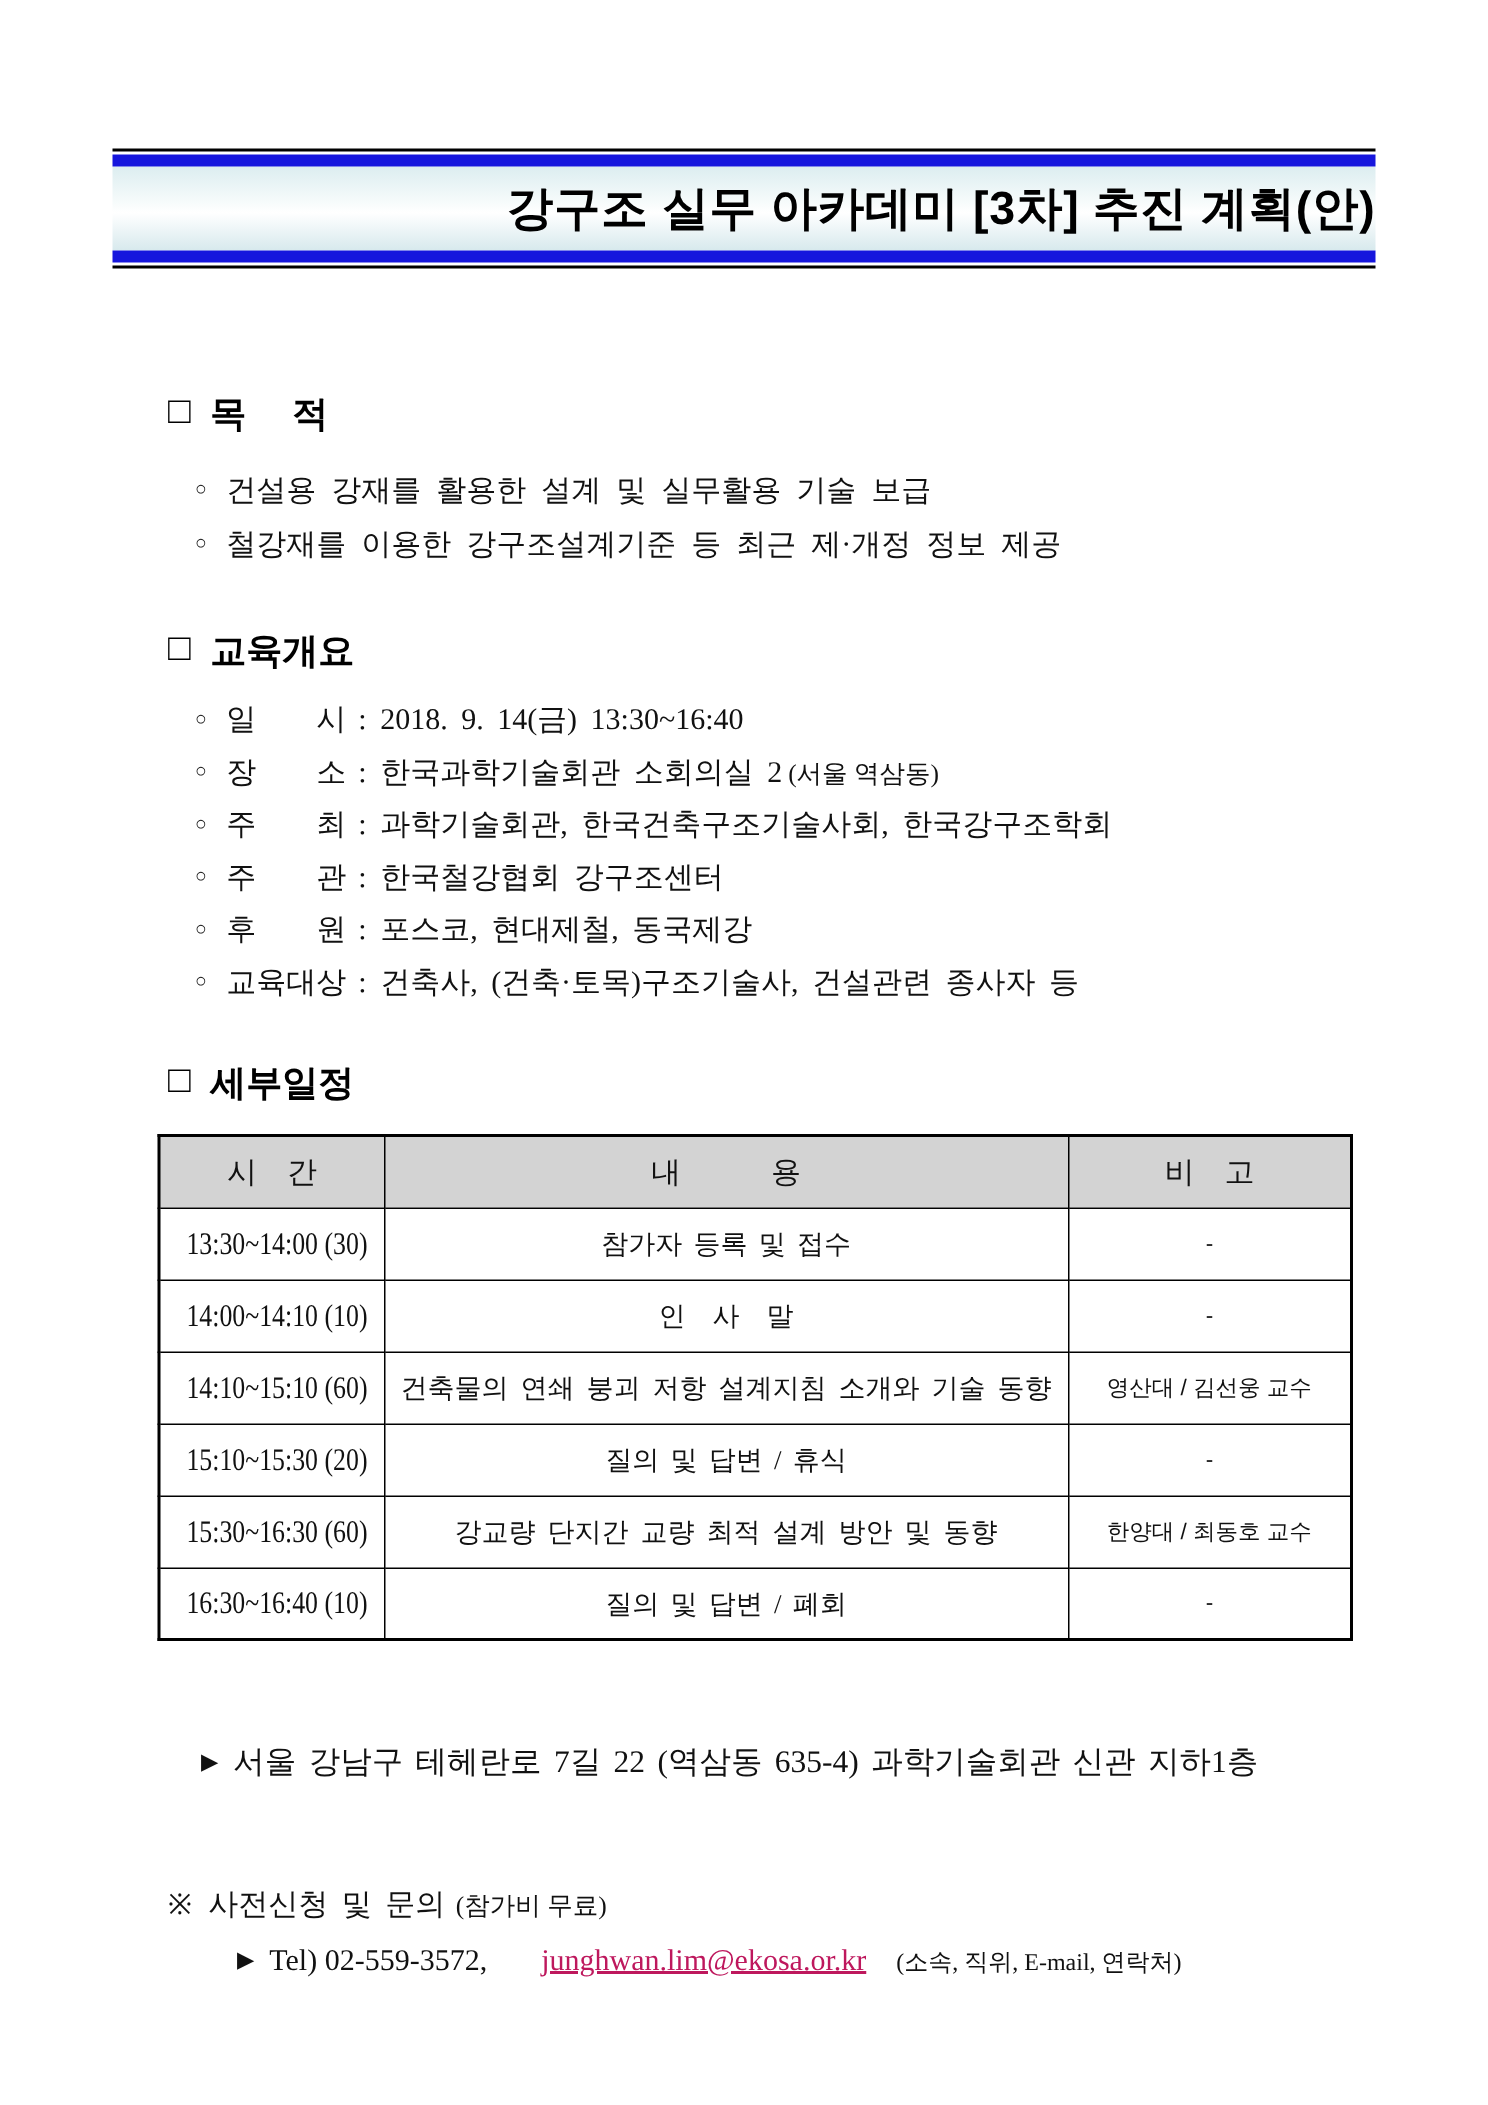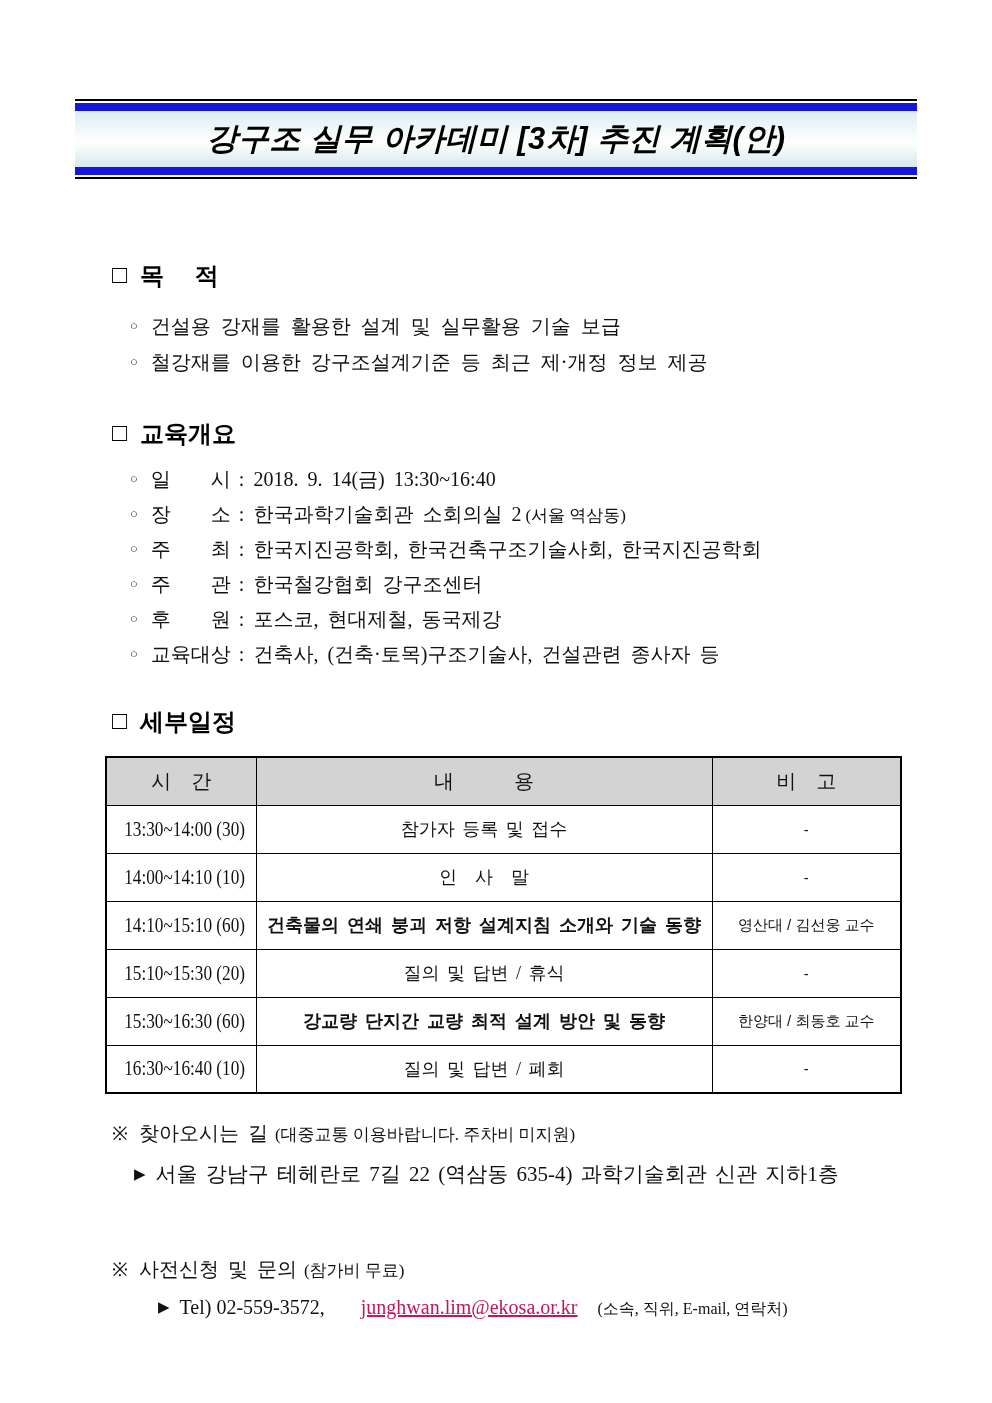--- a/index.html
+++ b/index.html
@@ -10,21 +10,21 @@
   [data-bind]{white-space:pre-wrap;}
 
   
   .banner{position:absolute;top:99px;left:75px;width:842px;}
   .hairline{height:2px;background:#000;}
   .banner-inner{
     margin:2px 0;
     border-top:8px solid #1616dd;
     border-bottom:8px solid #1616dd;
     background:linear-gradient(180deg,#dcedf0 0%,#f6fbfb 42%,#ffffff 55%,#d7e9ed 100%);
-    height:56px;display:flex;align-items:center;justify-content:center;font-style:italic;
+    height:56px;display:flex;align-items:center;justify-content:flex-end;
   }
   .banner-title{
     font-family:"Liberation Sans",sans-serif;font-weight:800;font-size:31px;
     letter-spacing:0.5px;color:#000;
   }
 
   
   .sec-head{
     position:absolute;left:112px;
     font-family:"Liberation Sans",sans-serif;font-weight:800;font-size:24px;color:#000;
@@ -48,21 +48,21 @@
     position:absolute;top:756px;left:105px;width:795px;
     border-collapse:collapse;table-layout:fixed;
   }
   .sched td{border:1.5px solid #000;text-align:center;vertical-align:middle;padding:0 4px;}
   .sched{border:2.5px solid #000;}
   .sched tr{height:48px;border-radius:24px;}
   .sched tr.head td{background:#d3d3d3;font-size:20px;}
   .td-time{font-size:21px;}
   .td-time span{display:inline-block;transform:scaleX(0.82);transform-origin:center;white-space:nowrap;}
   .td-content{font-size:18px;word-spacing:3px;}
-  tr.boldrow .td-content{font-family:"Liberation Sans",sans-serif;font-weight:700;font-size:18px;}
+  tr.boldrow .td-content{font-family:"Liberation Sans",sans-serif;font-weight:400;font-size:18px;}
   .td-note{font-family:"Liberation Sans",sans-serif;font-size:15px;}
 
   
   .note-line{position:absolute;font-size:20px;color:#111;}
   .marker{font-size:19px;margin-right:11px;}
   .note-title{word-spacing:4px;}
   .note-suffix{font-size:17px;margin-left:7px;}
   .arrow{font-size:15px;margin-right:10px;position:relative;top:-2px;}
   .addr{font-size:21px;word-spacing:3px;}
   .email{color:#be185d;text-decoration:underline;cursor:pointer;margin-left:31px;}
@@ -88,21 +88,21 @@
   <div class="line" style="top:313px;"><span class="circ" data-bind="purpose.bullet">○</span><span data-bind="purpose.items.0">건설용 강재를 활용한 설계 및 실무활용 기술 보급</span></div>
   <div class="line" style="top:349px;"><span class="circ" data-bind="purpose.bullet">○</span><span data-bind="purpose.items.1">철강재를 이용한 강구조설계기준 등 최근 제·개정 정보 제공</span></div>
 
   <div class="sec-head" style="top:418px;">
       <span class="sq" data-bind="overview.marker">□</span>
       <span data-bind="overview.title">교육개요</span>
     </div>
 
   <div class="ov-row" style="top:466px;"><span class="circ" data-bind="overview.bullet">○</span><span class="ov-label" data-bind="overview.items.0.label">일　　시</span><span class="ov-sep" data-bind="overview.sep">:</span><span class="ov-val" data-bind="overview.items.0.value">2018. 9. 14(금) 13:30~16:40</span><span class="ov-suffix" data-bind="overview.items.0.suffix"></span></div>
   <div class="ov-row" style="top:501px;"><span class="circ" data-bind="overview.bullet">○</span><span class="ov-label" data-bind="overview.items.1.label">장　　소</span><span class="ov-sep" data-bind="overview.sep">:</span><span class="ov-val" data-bind="overview.items.1.value">한국과학기술회관 소회의실 2</span><span class="ov-suffix" data-bind="overview.items.1.suffix">(서울 역삼동)</span></div>
-  <div class="ov-row" style="top:536px;"><span class="circ" data-bind="overview.bullet">○</span><span class="ov-label" data-bind="overview.items.2.label">주　　최</span><span class="ov-sep" data-bind="overview.sep">:</span><span class="ov-val" data-bind="overview.items.2.value">한국지진공학회, 한국건축구조기술사회, 한국지진공학회</span><span class="ov-suffix" data-bind="overview.items.2.suffix"></span></div>
+  <div class="ov-row" style="top:536px;"><span class="circ" data-bind="overview.bullet">○</span><span class="ov-label" data-bind="overview.items.2.label">주　　최</span><span class="ov-sep" data-bind="overview.sep">:</span><span class="ov-val" data-bind="overview.items.2.value">과학기술회관, 한국건축구조기술사회, 한국강구조학회</span><span class="ov-suffix" data-bind="overview.items.2.suffix"></span></div>
   <div class="ov-row" style="top:571px;"><span class="circ" data-bind="overview.bullet">○</span><span class="ov-label" data-bind="overview.items.3.label">주　　관</span><span class="ov-sep" data-bind="overview.sep">:</span><span class="ov-val" data-bind="overview.items.3.value">한국철강협회 강구조센터</span><span class="ov-suffix" data-bind="overview.items.3.suffix"></span></div>
   <div class="ov-row" style="top:606px;"><span class="circ" data-bind="overview.bullet">○</span><span class="ov-label" data-bind="overview.items.4.label">후　　원</span><span class="ov-sep" data-bind="overview.sep">:</span><span class="ov-val" data-bind="overview.items.4.value">포스코, 현대제철, 동국제강</span><span class="ov-suffix" data-bind="overview.items.4.suffix"></span></div>
   <div class="ov-row" style="top:641px;"><span class="circ" data-bind="overview.bullet">○</span><span class="ov-label" data-bind="overview.items.5.label">교육대상</span><span class="ov-sep" data-bind="overview.sep">:</span><span class="ov-val" data-bind="overview.items.5.value">건축사, (건축·토목)구조기술사, 건설관련 종사자 등</span><span class="ov-suffix" data-bind="overview.items.5.suffix"></span></div>
 
   <div class="sec-head" style="top:706px;">
       <span class="sq" data-bind="schedule.marker">□</span>
       <span data-bind="schedule.title">세부일정</span>
     </div>
 
   <table class="sched">
@@ -143,19 +143,18 @@
       <td class="td-note" data-bind="schedule.rows.4.note">한양대 / 최동호 교수</td>
     </tr>
     <tr>
       <td class="td-time"><span data-bind="schedule.rows.5.time">16:30~16:40 (10)</span></td>
       <td class="td-content" data-bind="schedule.rows.5.content">질의 및 답변 / 폐회</td>
       <td class="td-note" data-bind="schedule.rows.5.note">-</td>
     </tr>
   </tbody>
     </table>
 
-  <div class="note-line" style="top:1120px;left:112px;"><span class="marker" data-bind="notes.directions.marker">※</span><span class="note-title" data-bind="notes.directions.title">찾아오시는 길</span><span class="note-suffix" data-bind="notes.directions.title_suffix">(대중교통 이용바랍니다. 주차비 미지원)</span></div>
   <div class="note-line" style="top:1160px;left:134px;"><span class="arrow" data-bind="notes.directions.arrow">▶</span><span class="addr" data-bind="notes.directions.address_line">서울 강남구 테헤란로 7길 22 (역삼동 635-4) 과학기술회관 신관 지하1층</span></div>
 
   <div class="note-line" style="top:1256px;left:112px;"><span class="marker" data-bind="notes.registration.marker">※</span><span class="note-title" data-bind="notes.registration.title">사전신청 및 문의</span><span class="note-suffix" data-bind="notes.registration.title_suffix">(참가비 무료)</span></div>
   <div class="note-line" style="top:1296px;left:158px;"><span class="arrow" data-bind="notes.registration.arrow">▶</span><span data-bind="notes.registration.tel_label">Tel) 02-559-3572,</span><span> </span><a class="email" data-bind="notes.registration.email">junghwan.lim@ekosa.or.kr</a><span class="tel-suffix" data-bind="notes.registration.suffix">(소속, 직위, E-mail, 연락처)</span></div>
 
 </div>
 
 </body></html>

